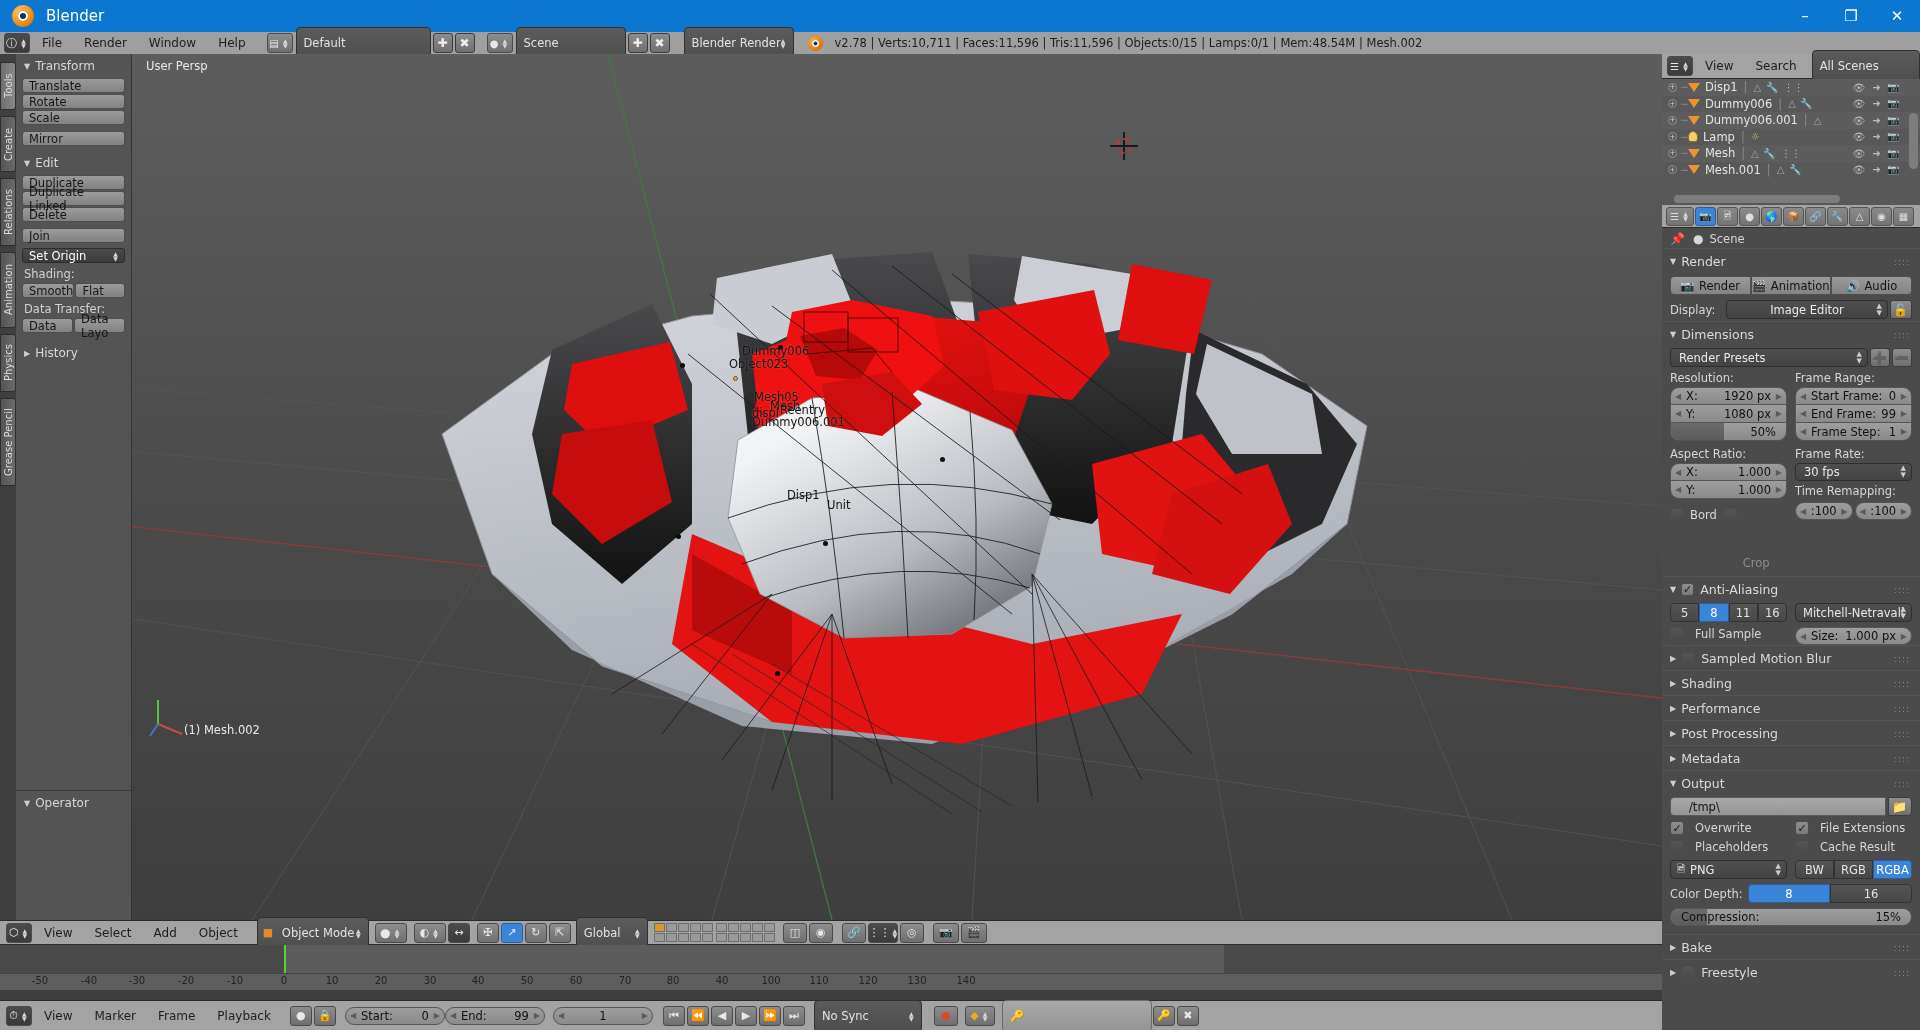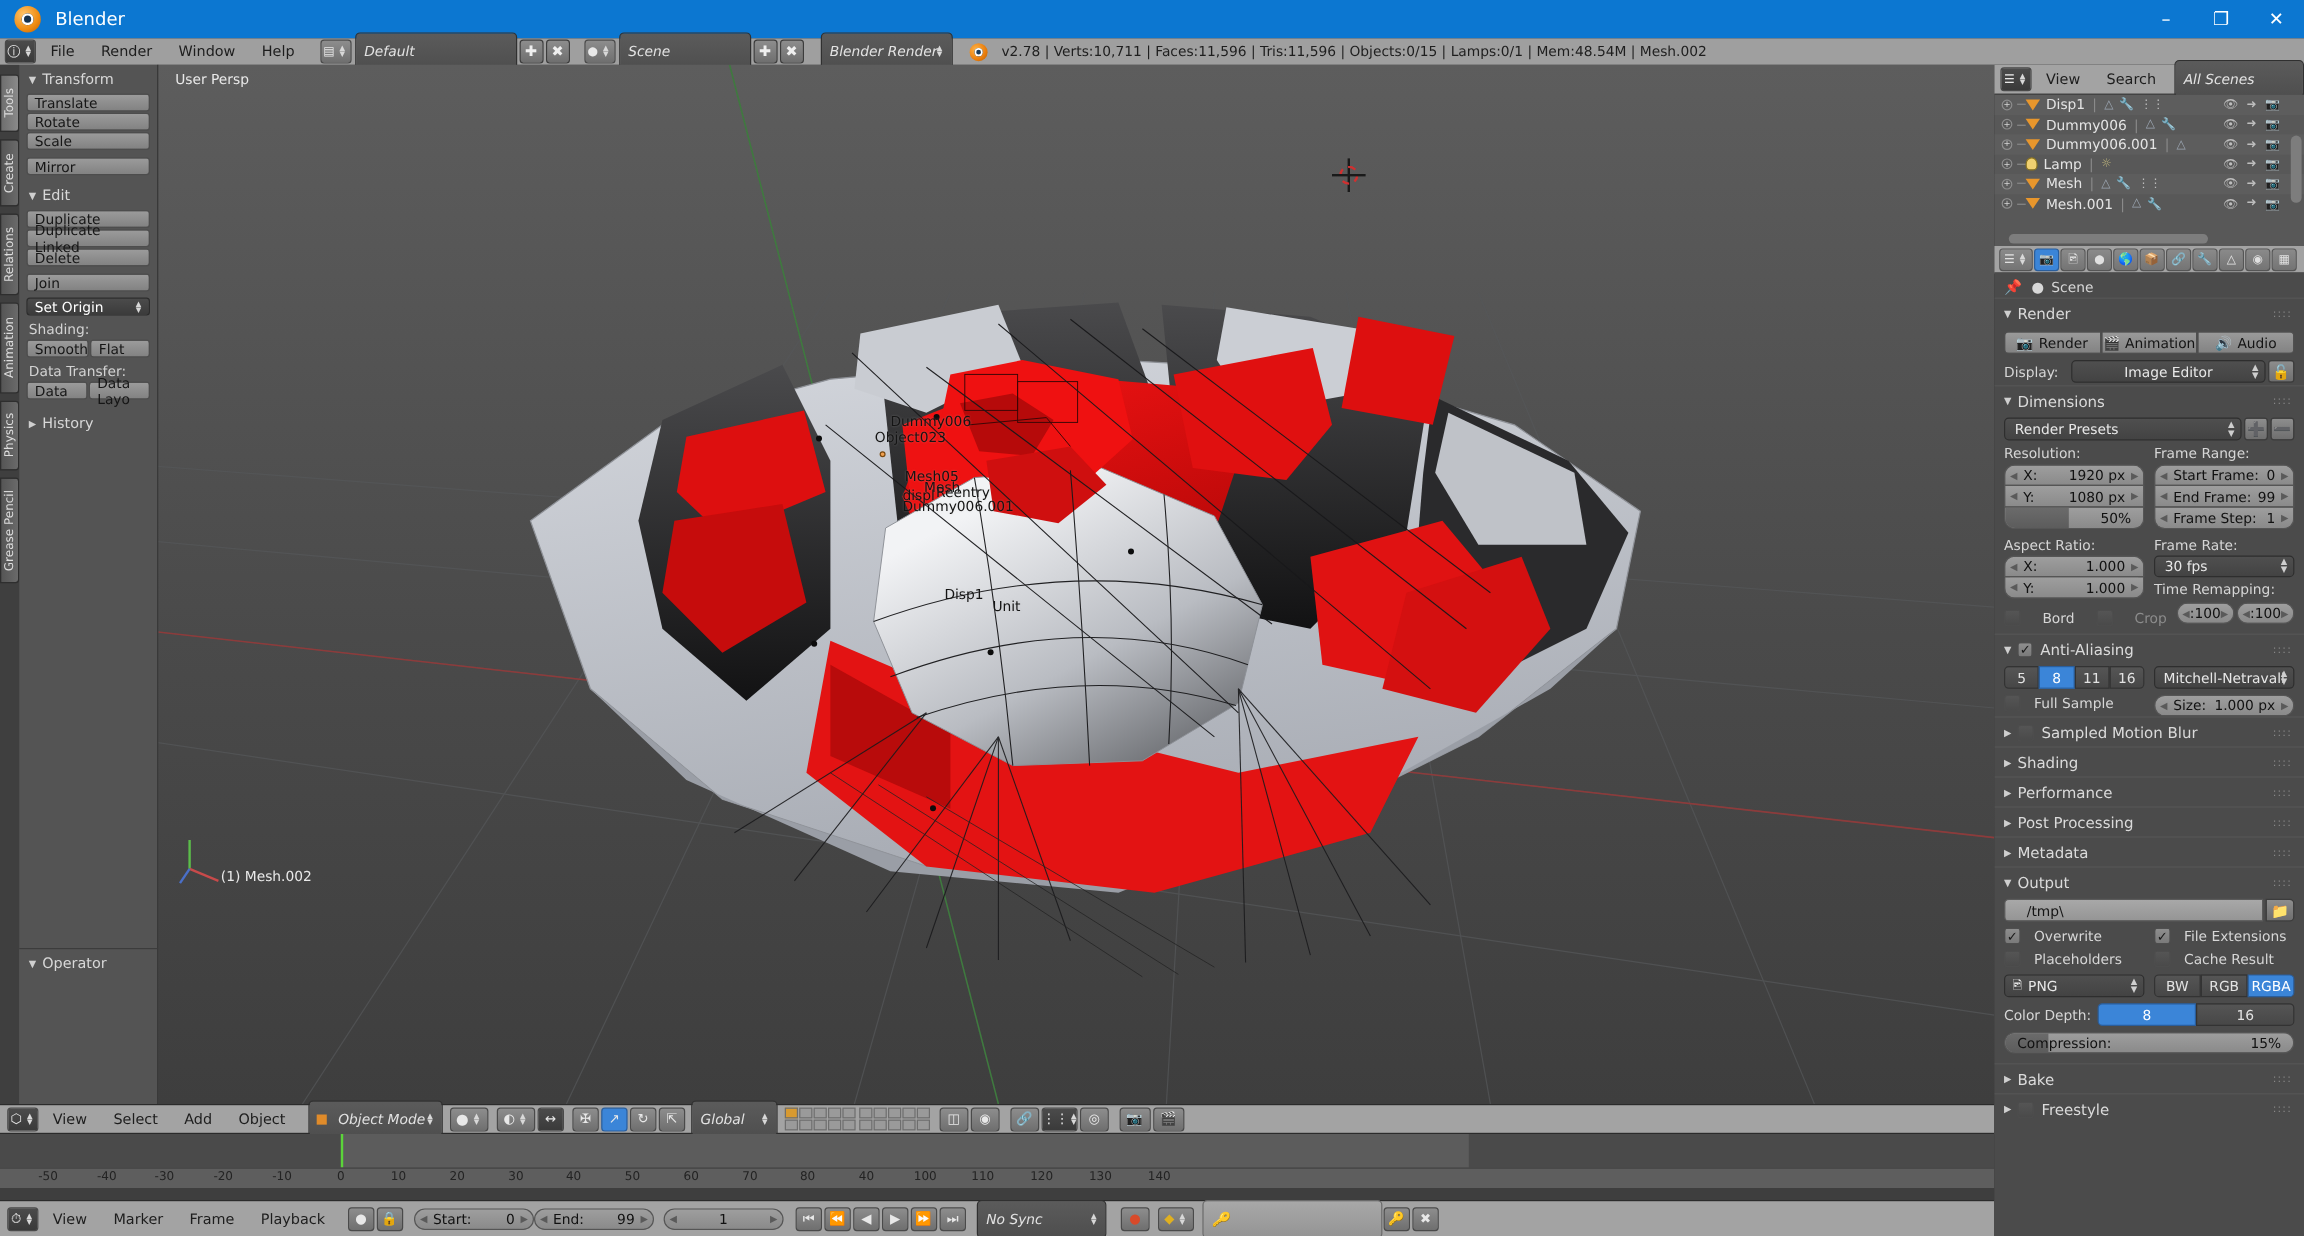--- a/index.html
+++ b/index.html
@@ -17,21 +17,21 @@
     color:#fff; font-size:15px; }
   .menu { color:#1d1d1d; font-size:12px; padding:0 11px; height:20px; line-height:20px; cursor:default; }
   .ico-btn { height:20px; min-width:22px; background:linear-gradient(#8d8d8d,#6f6f6f);
     border:1px solid #4a4a4a; border-radius:3px; display:flex; align-items:center;
     justify-content:center; color:#e8e8e8; font-size:11px; margin:0 1px; }
   .ico-btn.dark { background:linear-gradient(#4b4b4b,#3a3a3a); }
   .spin { width:9px; display:flex; flex-direction:column; align-items:center;
     justify-content:center; font-size:6px; line-height:5px; color:#d8d8d8; margin-left:2px; }
   .field { height:32px; background:linear-gradient(#5b5b5b,#4e4e4e); border:1px solid #303030;
     border-radius:4px; display:flex; align-items:center; padding:0 7px; color:#e3e3e3;
-    font-size:11.5px;font-style:italic; }
+    font-size:11.5px; }
   .field.light { background:linear-gradient(#a8a8a8,#949494); color:#1c1c1c; border-color:#6a6a6a; }
   .sq { width:20px; height:20px; border:1px solid #3c3c3c; border-radius:3px;
     background:linear-gradient(#8d8d8d,#6f6f6f); display:flex; align-items:center;
     justify-content:center; color:#efefef; font-size:12px; margin-left:2px; }
 
   
   .infobar { position:absolute; left:0; top:32px; width:1920px; height:22px;
     background:#9f9f9f; display:flex; align-items:center; padding-left:3px; }
   .stats { color:#1e1e1e; font-size:11.5px; margin-left:12px; white-space:nowrap; }
   .blender-logo { width:15px; height:15px; border-radius:50%;
@@ -815,25 +815,25 @@
           <div class="lbl" style="margin-bottom:2px;">Frame Rate:</div>
           <div class="dd" style="height:18px;width:100%;">
             <span style="position:absolute;left:8px;">30 fps</span>
             <span class="ar">▲<br>▼</span>
           </div>
           <div class="lbl" style="margin:3px 0 2px 0;">Time Remapping:</div>
         </div>
       </div>
 
       <div class="grid2" style="margin-top:2px;">
-        <div class="col" style="display:flex;align-items:flex-start;gap:12px;padding-top:6px;">
+        <div class="col" style="display:flex;align-items:flex-start;gap:0;padding-top:6px;">
           <span class="chk off">✓</span>
           <span class="lbl">Bord</span>
           <span class="chk off" style="margin-left:6px;">✓</span>
-          <span class="lbl" style="color:#8c8c8c;">Crop</span>
+          <span class="lbl" style="color:#8c8c8c;margin-top:48px;">Crop</span>
         </div>
         <div class="col" style="display:flex;gap:2px;">
           <div class="numf" style="flex:1;justify-content:center;">
             <span class="lf">◀</span>
             <span>:100</span>
             <span class="rt">▶</span>
           </div>
           <div class="numf" style="flex:1;justify-content:center;">
             <span class="lf">◀</span>
             <span>:100</span>

